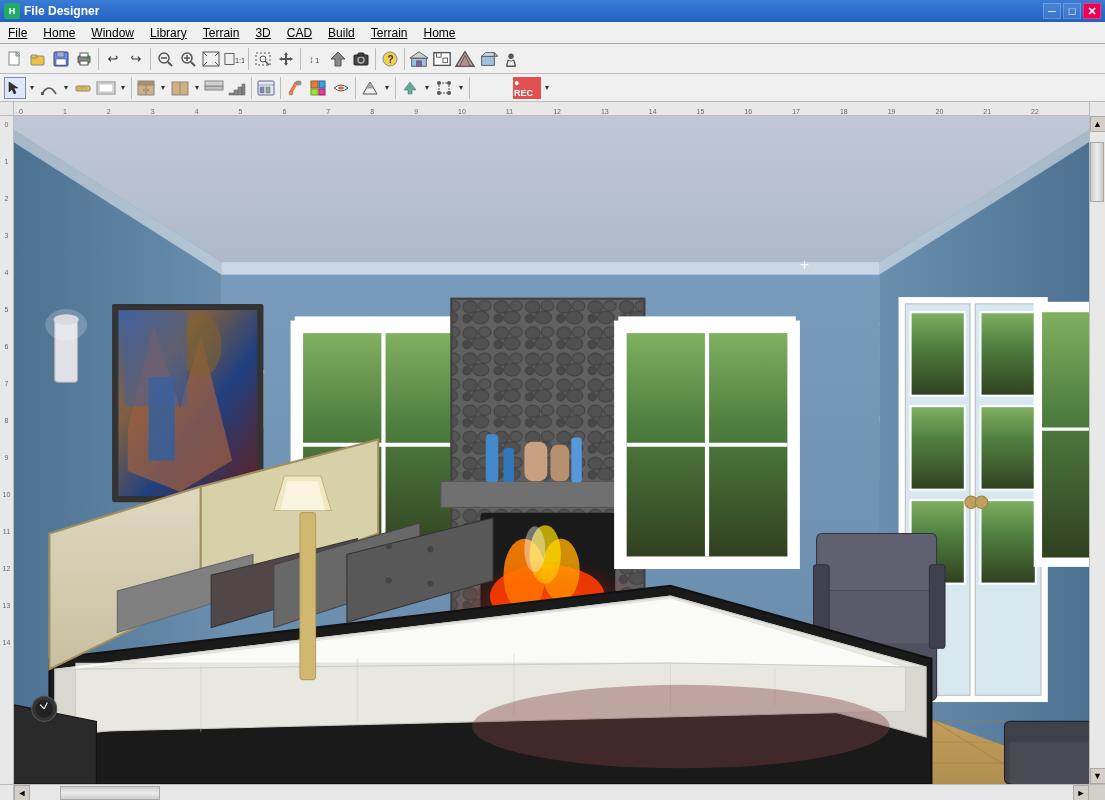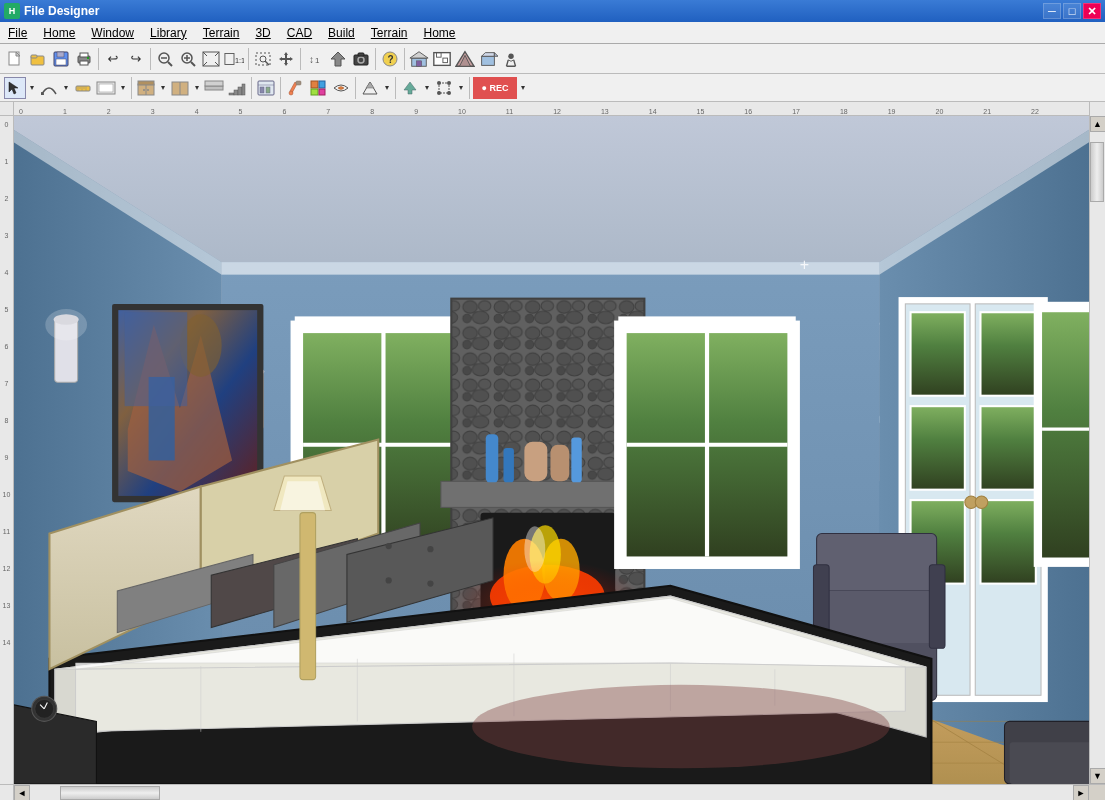--- a/index.html
+++ b/index.html
@@ -492,21 +492,21 @@
         <circle cx="3" cy="3" r="2" fill="#555"></circle>
         <circle cx="13" cy="3" r="2" fill="#555"></circle>
         <circle cx="3" cy="13" r="2" fill="#555"></circle>
         <circle cx="13" cy="13" r="2" fill="#555"></circle>
       </svg>
   </div>
   <div class="tb-icon" style="width:10px; font-size:8px;">▾</div>
 
   <div class="toolbar-sep"></div>
 
-  <div class="tb-icon" title="Record" style="background:#e05050; color:white; font-size:9px; font-weight:bold; width:44px;">
+  <div class="tb-icon" title="Record" style="background:#e05050; color:white; font-size:9px; font-weight:bold; width:28px;margin-left:40px;">
     ● REC
   </div>
   <div class="tb-icon" style="width:10px; font-size:8px;">▾</div>
 </div>
 
 <div style="display:flex; flex-direction:column; height:calc(800px - 22px - 22px - 30px - 28px);">
 
   <div style="display:flex; flex-direction:row; height:14px;">
     <div class="ruler-corner"></div>
     <div class="top-ruler" style="flex:1; overflow:hidden;">

